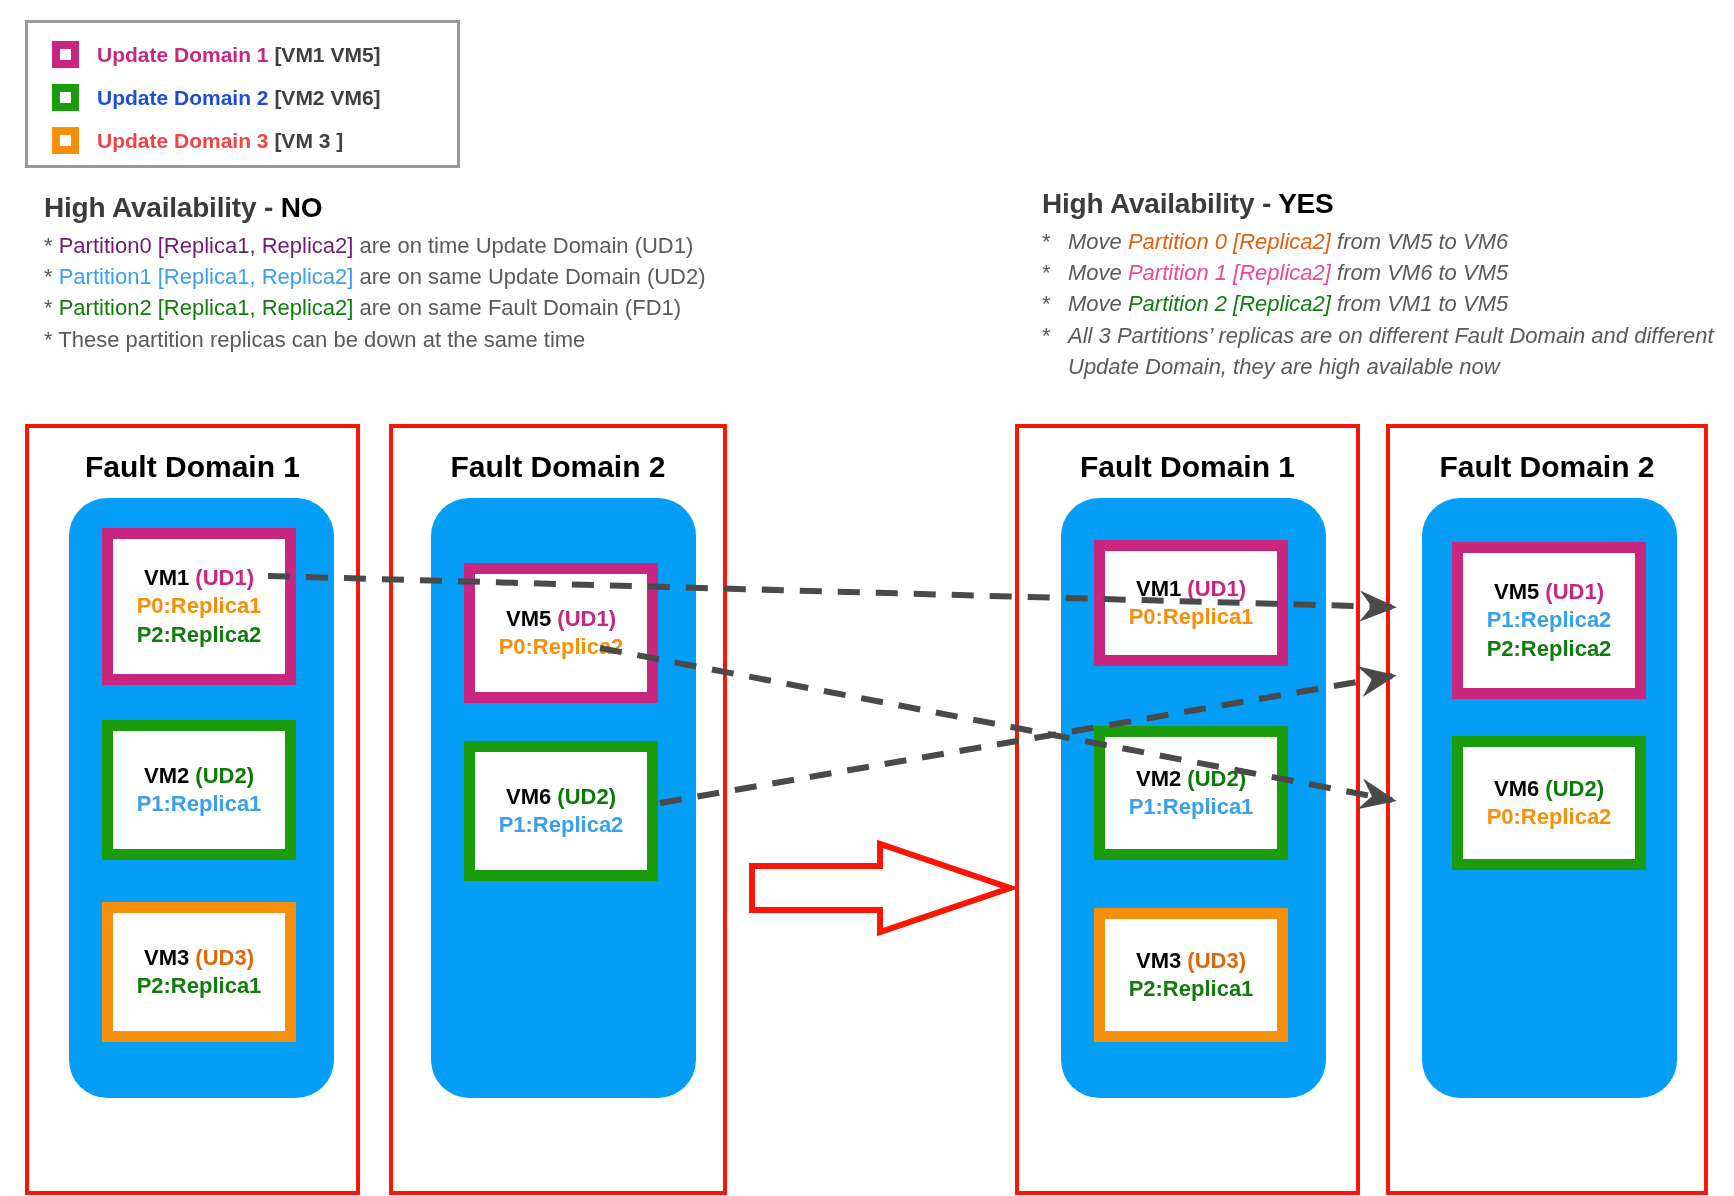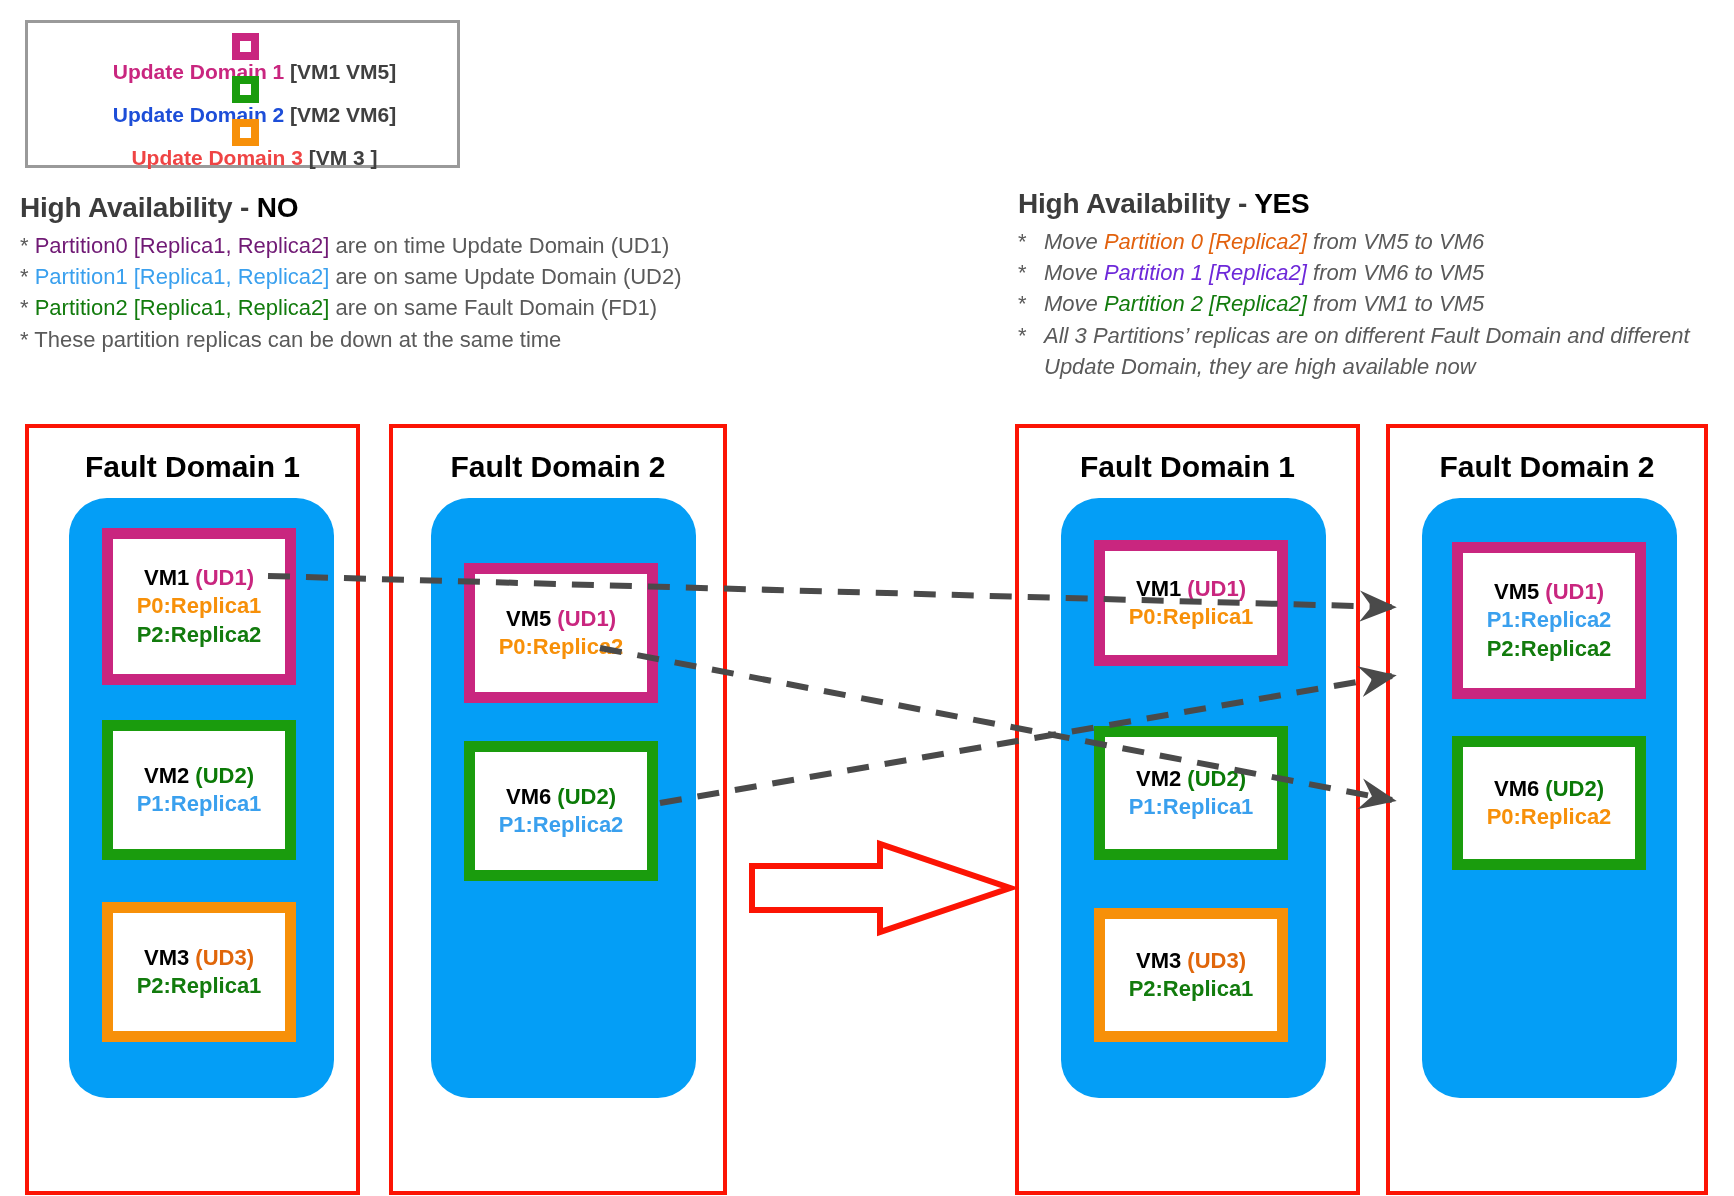--- a/index.html
+++ b/index.html
@@ -22,39 +22,38 @@
     left: 25px; top: 20px;
     width: 435px; height: 148px;
     border: 3px solid #9a9a9a;
     background: #ffffff;
     padding: 10px 0 0 24px;
   }
   .legend-row {
     display: flex;
     align-items: center;
     height: 43px;
-    flex-direction: column;
   }
   .legend-swatch {
     width: 27px; height: 27px;
     border-width: 8px;
     border-style: solid;
     background: #ffffff;
     flex: 0 0 auto;
     margin-right: 18px;
   }
   .legend-text {
     font-size: 21px;
     font-weight: bold;
     white-space: nowrap;
   }
   .legend-text .vmlist { color: #404040; }
 
   
-  .ha-block { position: absolute; }
+  .ha-block { position: absolute; margin-left: 24px; }
   #ha-no  { left: 20px;  top: 192px; width: 880px; }
   #ha-yes { left: 1018px; top: 188px; width: 700px; }
 
   .ha-title {
     font-size: 28px;
     font-weight: bold;
     color: #3c3c3c;
     margin-bottom: 6px;
     letter-spacing: -0.2px;
   }
@@ -151,21 +150,21 @@
   </div>
 
   <div class="ha-block" id="ha-yes">
     <div class="ha-title"><span>High Availability - </span><span class="verdict">YES</span></div>
     <div class="ha-line">
         <span class="bullet">*</span>
         <span class="body"><span>Move </span><span style="color:#e2610d">Partition 0 [Replica2]</span><span> from VM5 to VM6</span></span>
       </div>
     <div class="ha-line">
         <span class="bullet">*</span>
-        <span class="body"><span>Move </span><span style="color:#6d28d9">Partition 1 [Replica2]</span><span> from VM6 to VM5</span></span>
+        <span class="body"><span>Move </span><span style="color:#ec4899">Partition 1 [Replica2]</span><span> from VM6 to VM5</span></span>
       </div>
     <div class="ha-line">
         <span class="bullet">*</span>
         <span class="body"><span>Move </span><span style="color:#127b0d">Partition 2 [Replica2]</span><span> from VM1 to VM5</span></span>
       </div>
     <div class="ha-line">
         <span class="bullet">*</span>
         <span class="body">All 3 Partitions’ replicas are on different Fault Domain and different Update Domain, they are high available now</span>
       </div>
   </div>

